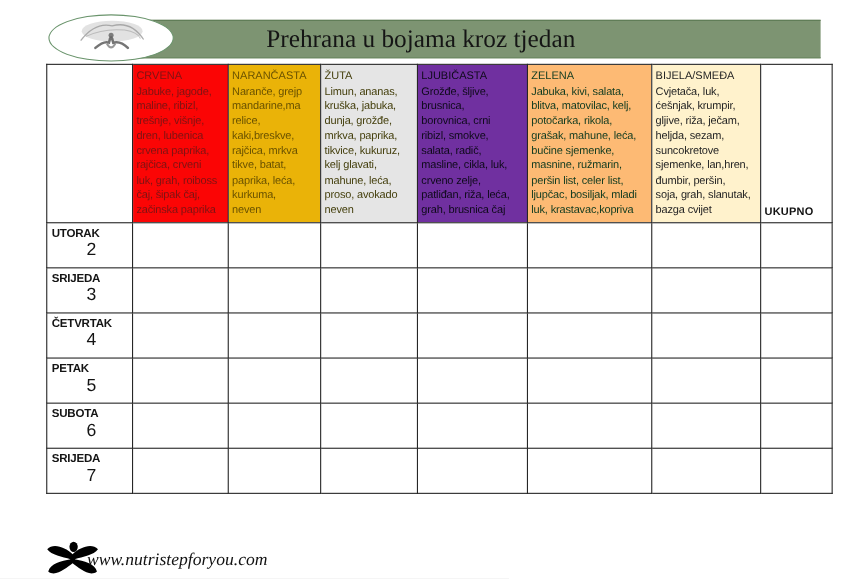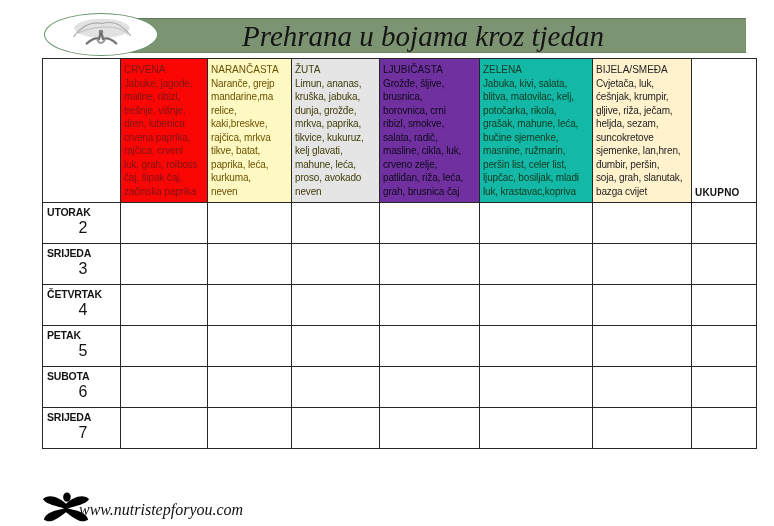--- a/index.html
+++ b/index.html
@@ -10,22 +10,22 @@
   }
 
   
   .banner {
     position:absolute; left:90px; top:18px; width:656px; height:35px;
     background:#7D9472;
     border-top:1px solid #5E7A55; border-bottom:1px solid #6B8862;
   }
   .title {
     position:absolute; left:242px; top:18px; height:36px; line-height:36px;
-    font-family:"Liberation Serif", serif; font-style:italic;
-    font-size:29px; color:#151515; white-space:nowrap;
+    font-family:"Liberation Serif", serif; 
+    font-size:23px; color:#151515; white-space:nowrap;
   }
   .ellipse-logo {
     position:absolute; left:44px; top:13px; width:114px; height:43px;
     background:#ffffff; border:1px solid #6A946C; border-radius:50%;
     overflow:hidden;
   }
   .ellipse-logo svg { display:block; width:100%; height:100%; }
 
   
   table.week {
@@ -100,21 +100,21 @@
         <div class="col-items">Jabuke, jagode,
 maline, ribizl,
 trešnje, višnje,
 dren, lubenica
 crvena paprika,
 rajčica, crveni
 luk, grah, roiboss
 čaj, šipak čaj,
 začinska paprika</div>
       </th>
-      <th class="color-head" style="background: #fef9c3; color: rgb(106, 82, 0); margin-top: 12px;">
+      <th class="color-head" style="background: #eab308; color: rgb(106, 82, 0); margin-top: 12px;">
         <div class="col-label">NARANČASTA</div>
         <div class="col-items">Naranče, grejp
 mandarine,ma
 relice,
 kaki,breskve,
 rajčica, mrkva
 tikve, batat,
 paprika, leća,
 kurkuma,
 neven</div>
@@ -136,21 +136,21 @@
         <div class="col-items">Grožđe, šljive,
 brusnica,
 borovnica, crni
 ribizl, smokve,
 salata, radič,
 masline, cikla, luk,
 crveno zelje,
 patliđan, riža, leća,
 grah, brusnica čaj</div>
       </th>
-      <th class="color-head" style="background: #14b8a6; color: rgb(15, 58, 31);">
+      <th class="color-head" style="background: #fdba74; color: rgb(15, 58, 31);">
         <div class="col-label">ZELENA</div>
         <div class="col-items">Jabuka, kivi, salata,
 blitva, matovilac, kelj,
 potočarka, rikola,
 grašak, mahune, leća,
 bučine sjemenke,
 masnine, ružmarin,
 peršin list, celer list,
 ljupčac, bosiljak, mladi
 luk, krastavac,kopriva</div>

